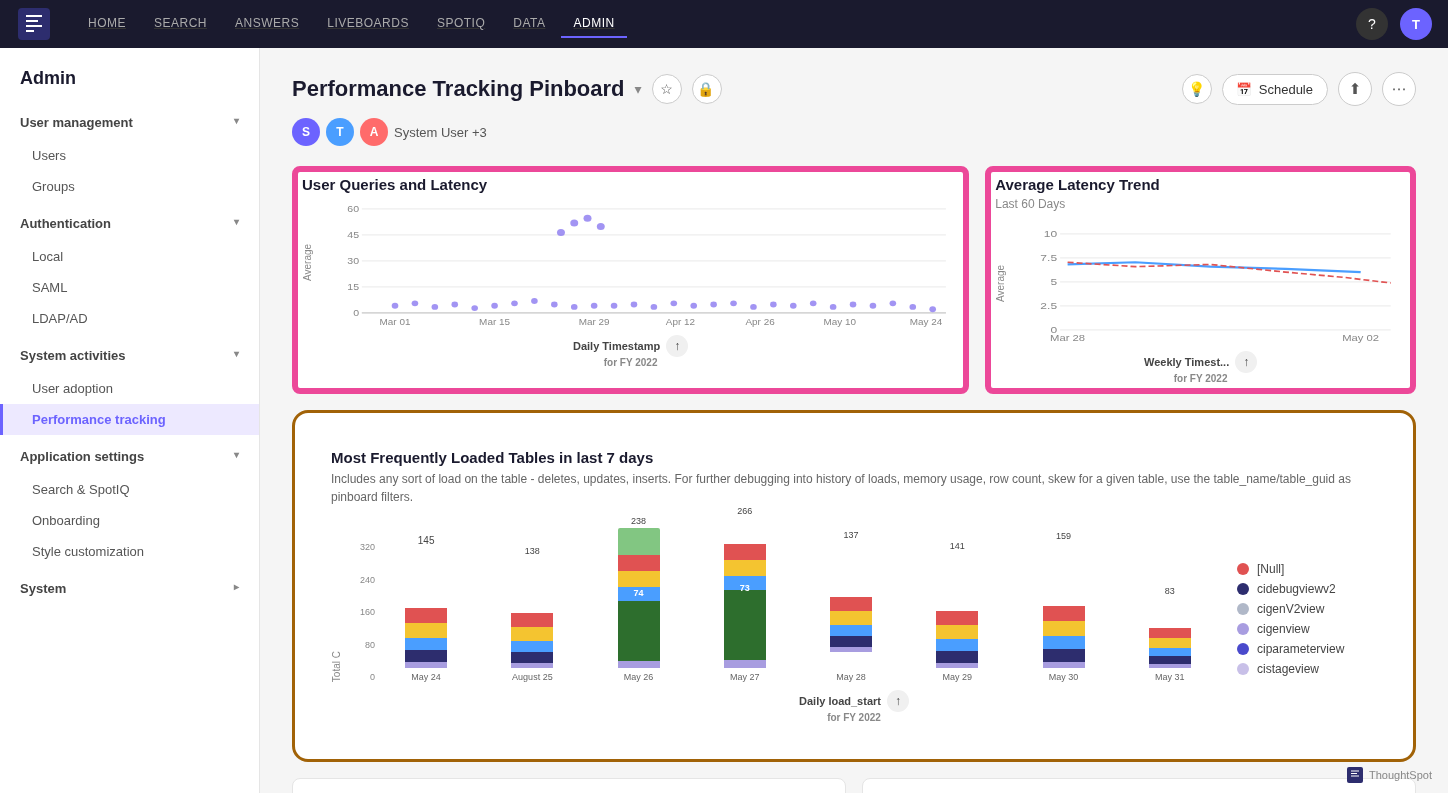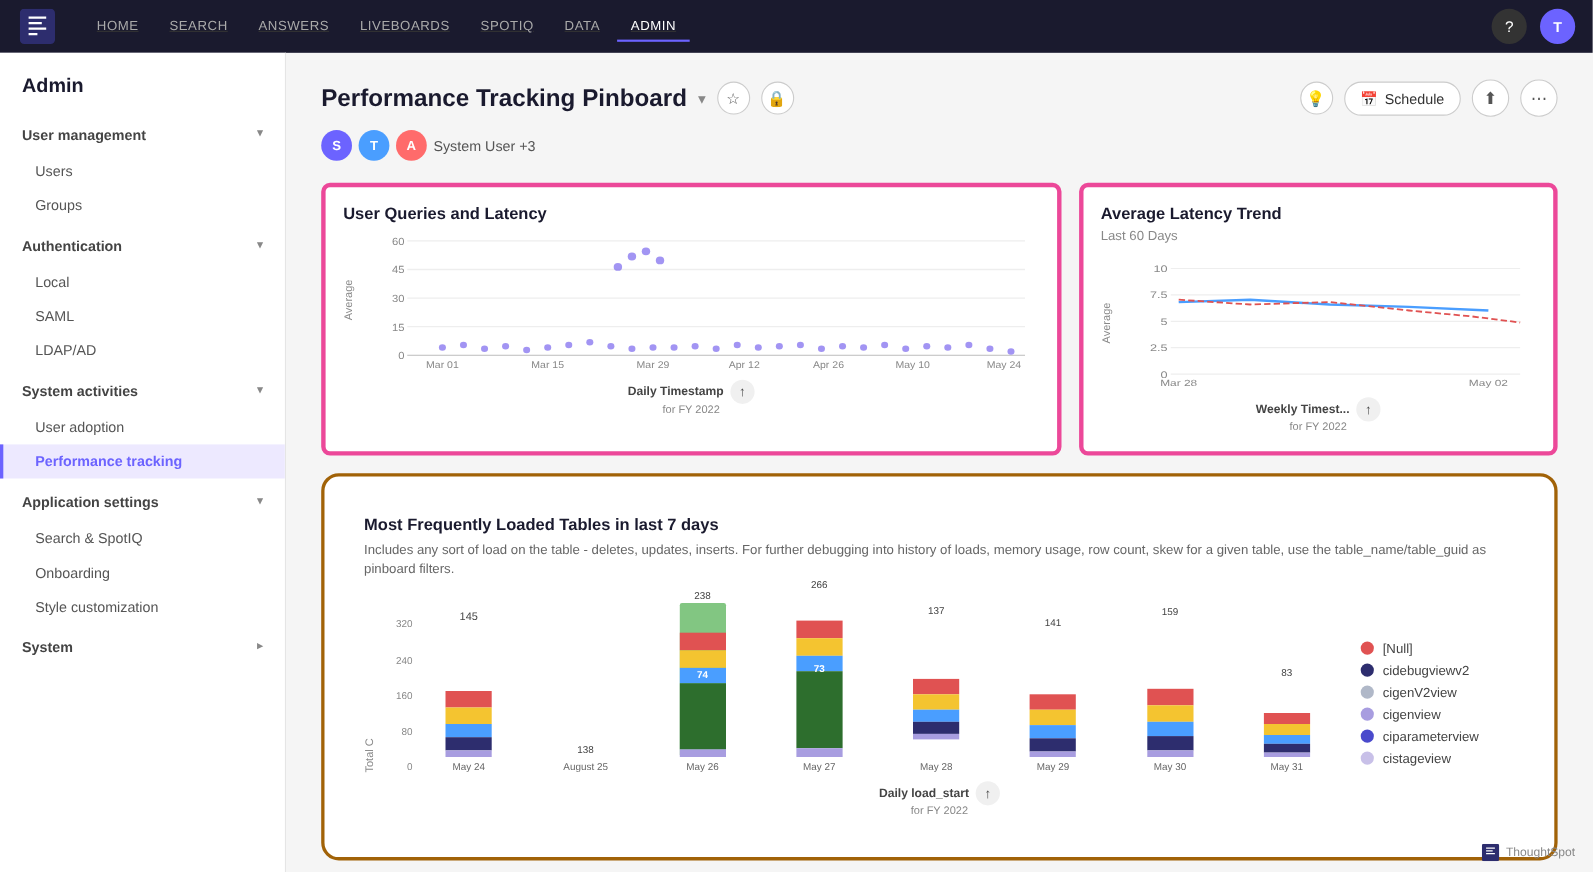--- a/index.html
+++ b/index.html
@@ -136,33 +136,33 @@
     .avatar-chip.s { background: #6c63ff; }
     .avatar-chip.t { background: #4a9eff; }
     .avatar-chip.a { background: #ff6b6b; }
     .avatar-more { font-size: 13px; color: #555; }
 
     
     .cards-row { display: flex; gap: 16px; margin-bottom: 16px; }
     .card {
       background: #fff;
       border-radius: 8px;
-      border: 4px solid #ec4899;
-      padding: 16px;
+      border: 6px solid #ec4899;
+      padding: 4px;
       flex: 1;
       min-height: 220px;
     }
     .card-title { font-size: 15px; font-weight: 600; color: #1a1a2e; margin-bottom: 4px; }
     .card-subtitle { font-size: 12px; color: #888; margin-bottom: 12px; }
 
     .chart-footer {
       display: flex; align-items: center; justify-content: center; gap: 6px;
       font-size: 11px; color: #444; font-weight: 600;
     }
-    .chart-footer-sub { font-size: 10px; color: #888; text-align: center; }
+    .chart-footer-sub { font-size: 10px; color: #888; text-align: center; font-weight: bold; }
     .sort-btn {
       width: 22px; height: 22px;
       border-radius: 50%;
       background: #f0f0f0;
       display: flex; align-items: center; justify-content: center;
       cursor: pointer; font-size: 12px;
     }
 
     
     .scatter-svg { width: 100%; height: 110px; }
@@ -457,20 +457,28 @@
               <div style="background:#f4c430;height:15px;"></div>
               <div style="background:#4a9eff;height:12px;"></div>
               <div style="background:#2d2d6e;height:12px;"></div>
               <div style="background:#a89de0;height:6px;"></div>
               <div style="position:absolute;bottom:50%;left:50%;transform:translateX(-50%);font-size:9px;color:#fff;font-weight:600;">72</div>
             </div>
             <span style="font-size:9px;color:#666;margin-top:4px;">May 24</span>
           </div>
           <div class="bar-group">
             <span style="font-size:9px;color:#444;margin-bottom:2px;">138</span>
+            <div style="width:42px;height:110px;display:flex;flex-direction:column;justify-content:flex-end;position:relative;">
+              <div style="background:#e05252;height:14px;"></div>
+              <div style="background:#f4c430;height:14px;"></div>
+              <div style="background:#4a9eff;height:11px;"></div>
+              <div style="background:#2d2d6e;height:11px;"></div>
+              <div style="background:#a89de0;height:5px;"></div>
+              <div style="position:absolute;bottom:50%;left:50%;transform:translateX(-50%);font-size:9px;color:#fff;font-weight:600;">69</div>
+            </div>
             <span style="font-size:9px;color:#666;margin-top:4px;">August 25</span>
           </div>
           <div class="bar-group">
             <span style="font-size:9px;color:#444;margin-bottom:2px;">238</span>
             <div style="width:42px;height:140px;display:flex;flex-direction:column;justify-content:flex-end;position:relative;background:#4a4a;border-radius:2px;">
               <div style="background:#e05252;height:16px;"></div>
               <div style="background:#f4c430;height:16px;"></div>
               <div style="background:#4a9eff;height:14px;"></div>
               <div style="background:#2d6e2d;height:60px;"></div>
               <div style="background:#a89de0;height:7px;"></div>

